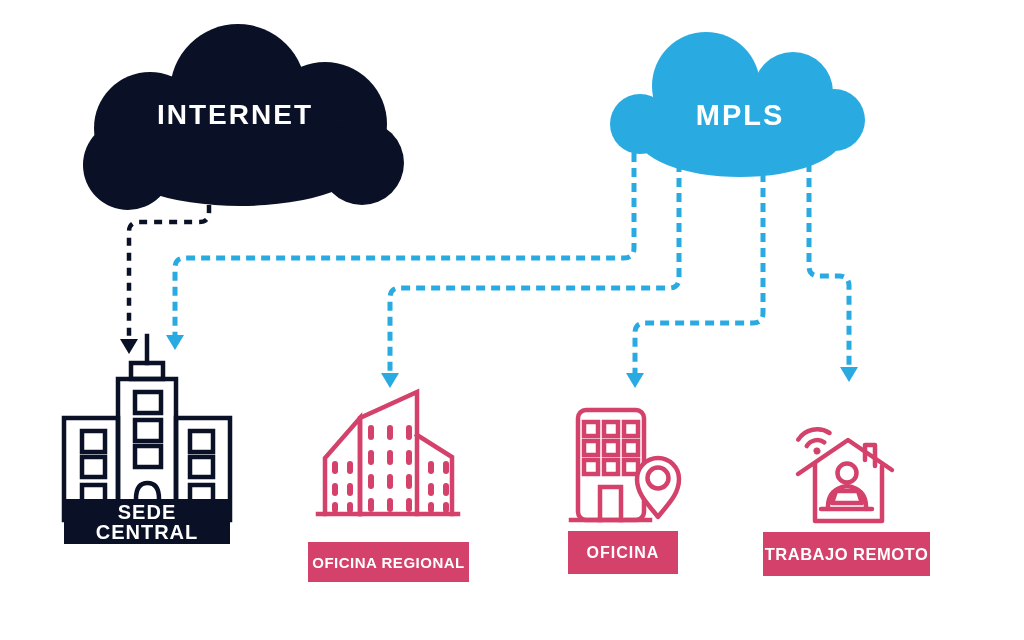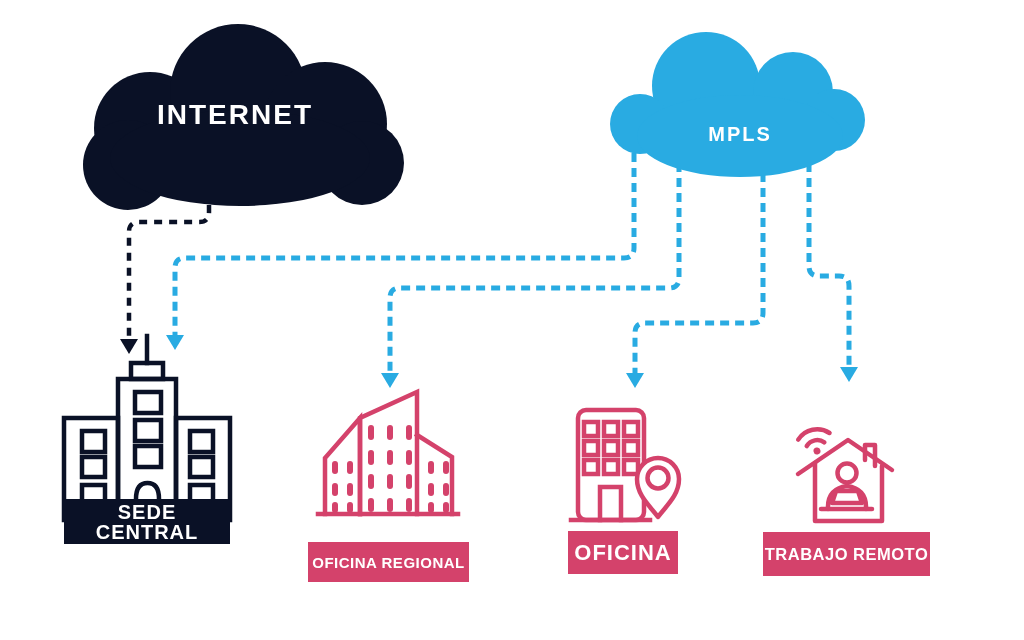--- a/index.html
+++ b/index.html
@@ -24,32 +24,32 @@
   .dashn{stroke-dasharray:8 7;stroke-width:4.5;fill:none;}
   .ic{stroke-width:4.5;fill:none;stroke-linecap:round;stroke-linejoin:round;}
   .icsq{stroke-width:4.5;fill:none;stroke-linecap:square;stroke-linejoin:miter;}
 
   
   .cloud-label{
     position:absolute;color:#fff;font-weight:bold;text-align:center;
     letter-spacing:2px;line-height:1;user-select:none;
   }
   .cloud-label.internet{left:130px;top:101px;width:210px;font-size:28px;}
-  .cloud-label.mpls{left:660px;top:101px;width:160px;font-size:20px;margin-top:23px;}
+  .cloud-label.mpls{left:660px;top:101px;width:160px;font-size:29px;}
 
   .site-label{
     position:absolute;color:#fff;font-weight:bold;display:flex;
     align-items:center;justify-content:center;text-align:center;
     line-height:1;user-select:none;
   }
   .bg-navy{background:var(--navy);}
   .bg-pink{background:var(--pink);}
   .site-label.sede{left:64px;top:499px;width:166px;height:45px;font-size:20px;letter-spacing:1px;}
   .site-label.regional{left:308px;top:533px;width:161px;height:40px;font-size:15px;letter-spacing:0.5px;margin-top:9px;}
-  .site-label.oficina{left:568px;top:531px;width:110px;height:43px;font-size:22px;letter-spacing:1px;}
+  .site-label.oficina{left:568px;top:531px;width:110px;height:43px;font-size:16px;letter-spacing:1px;}
   .site-label.trabajo{left:763px;top:532px;width:167px;height:44px;font-size:16.5px;letter-spacing:0.5px;}
 </style>
 </head>
 <body>
 
 <div class="stage">
 
   <svg class="diagram" width="1024" height="640" viewBox="0 0 1024 640">
 
     <g>

